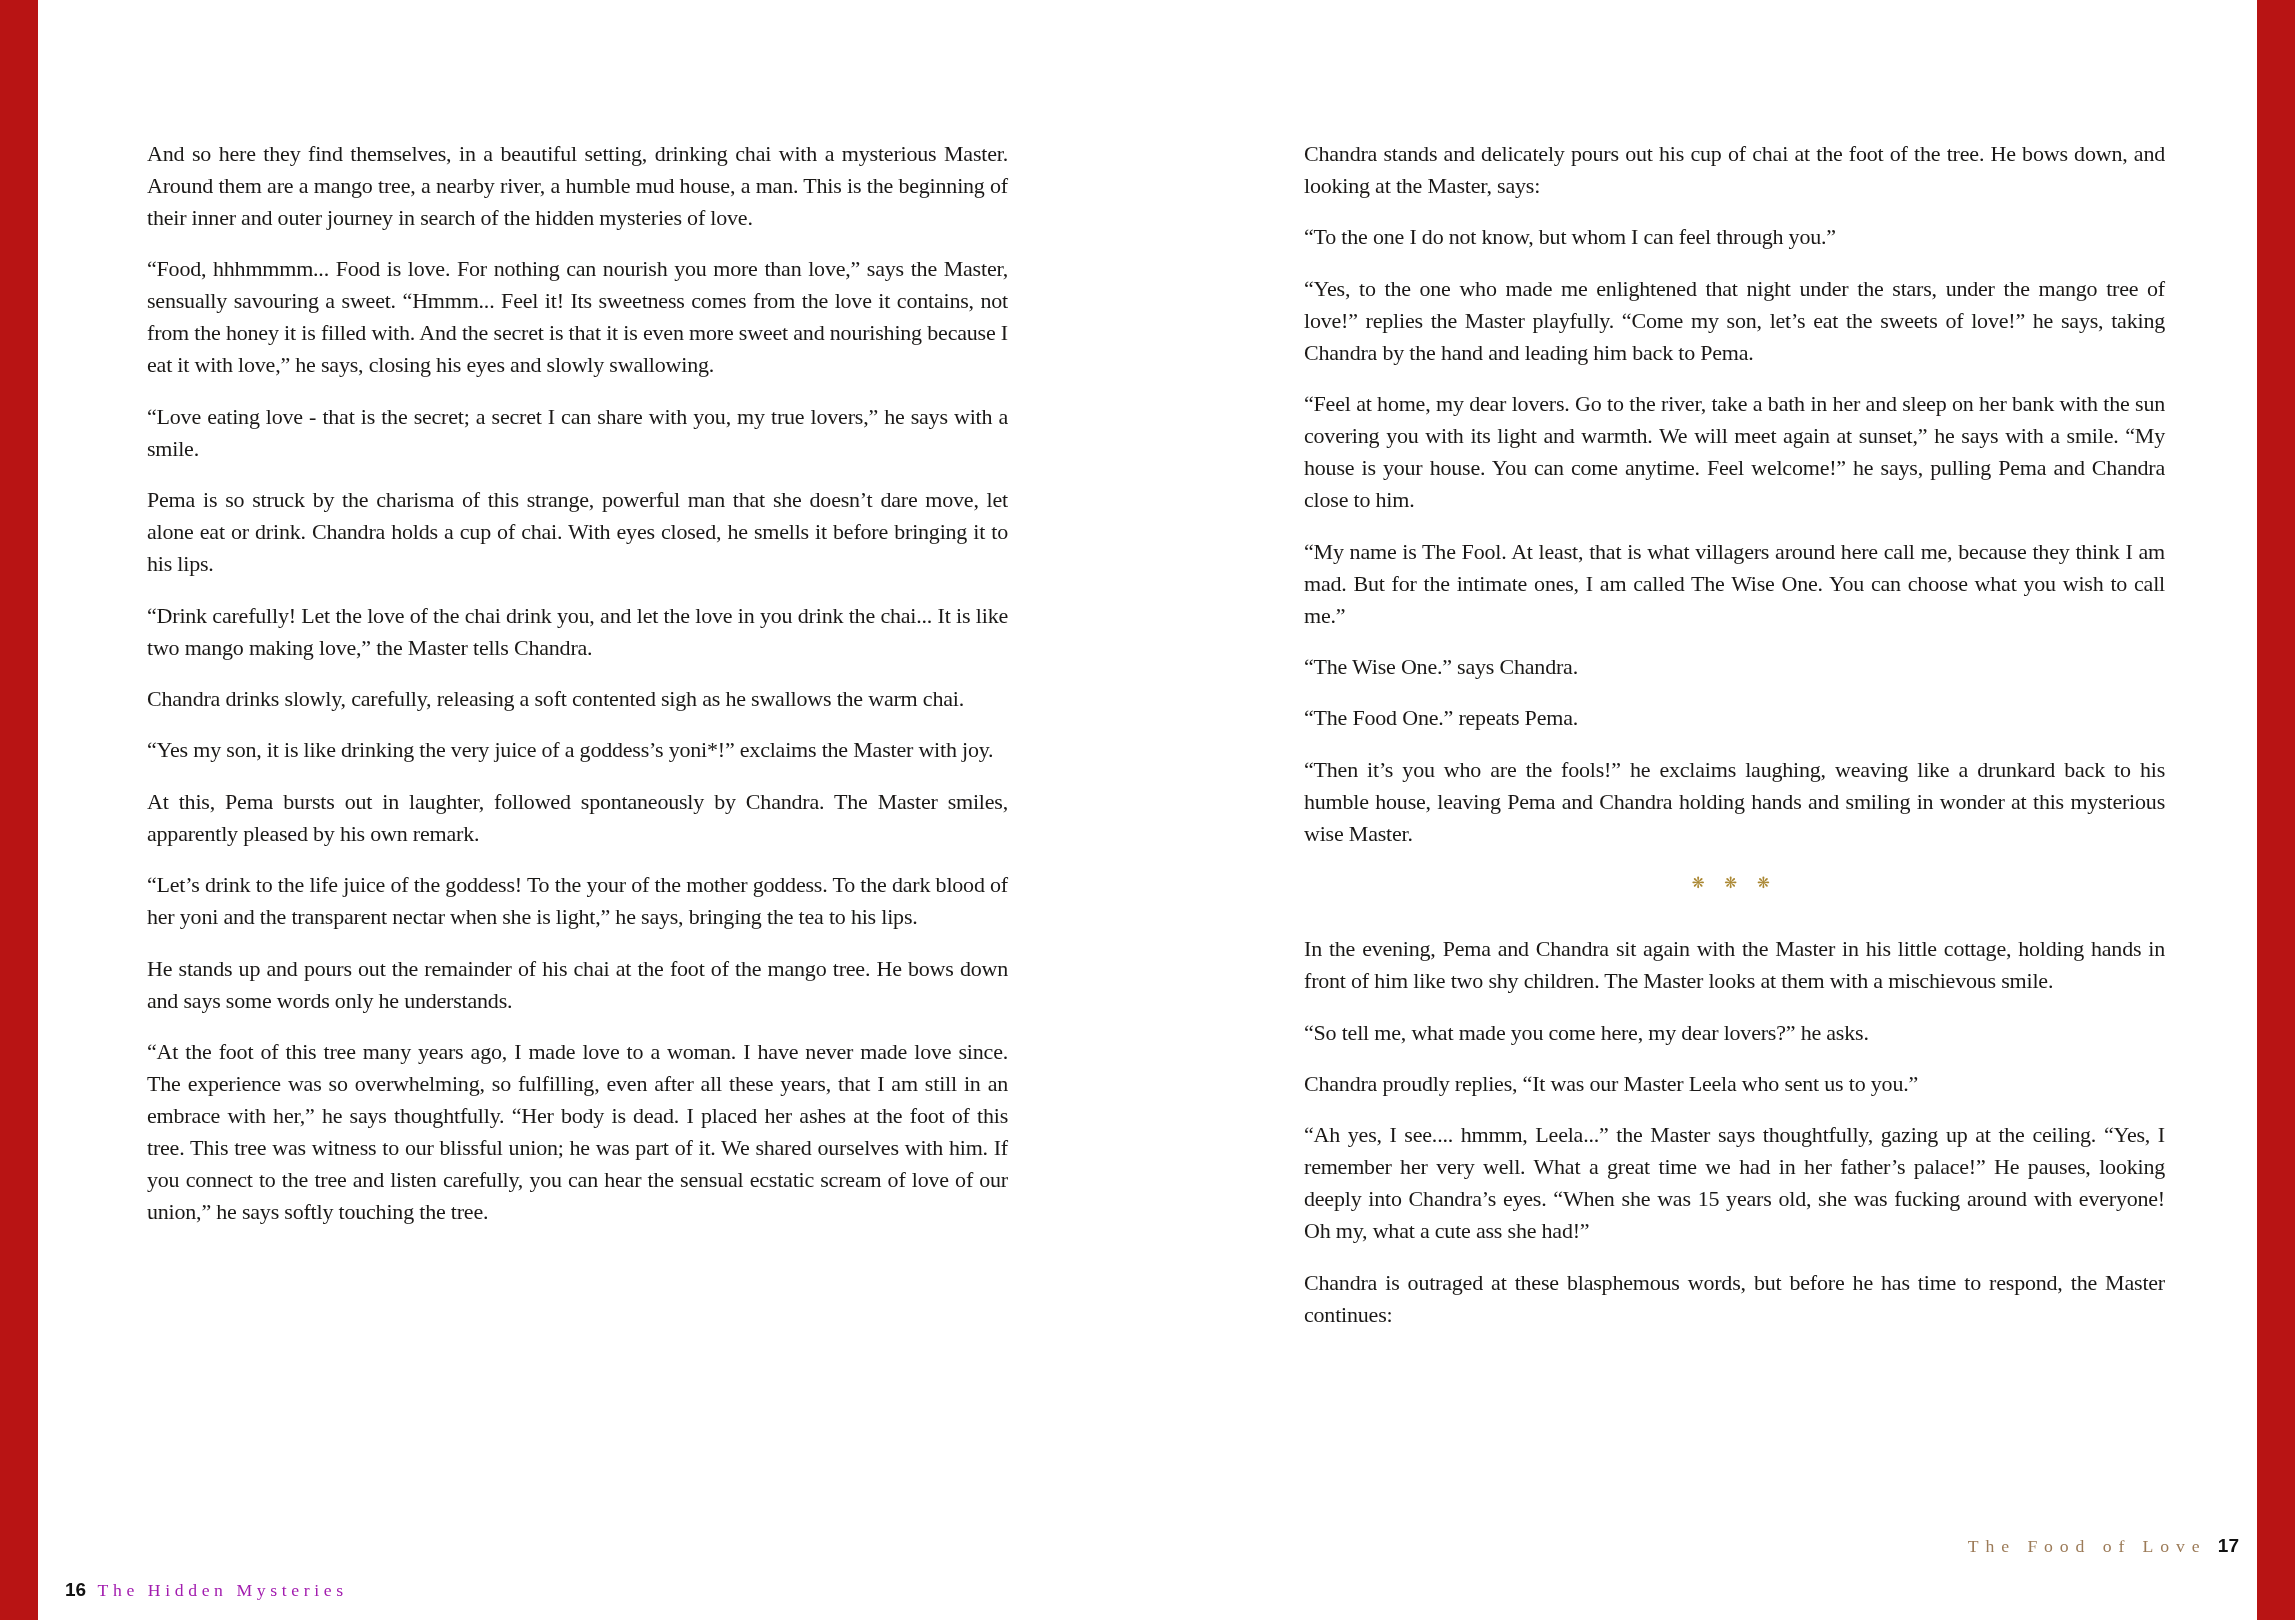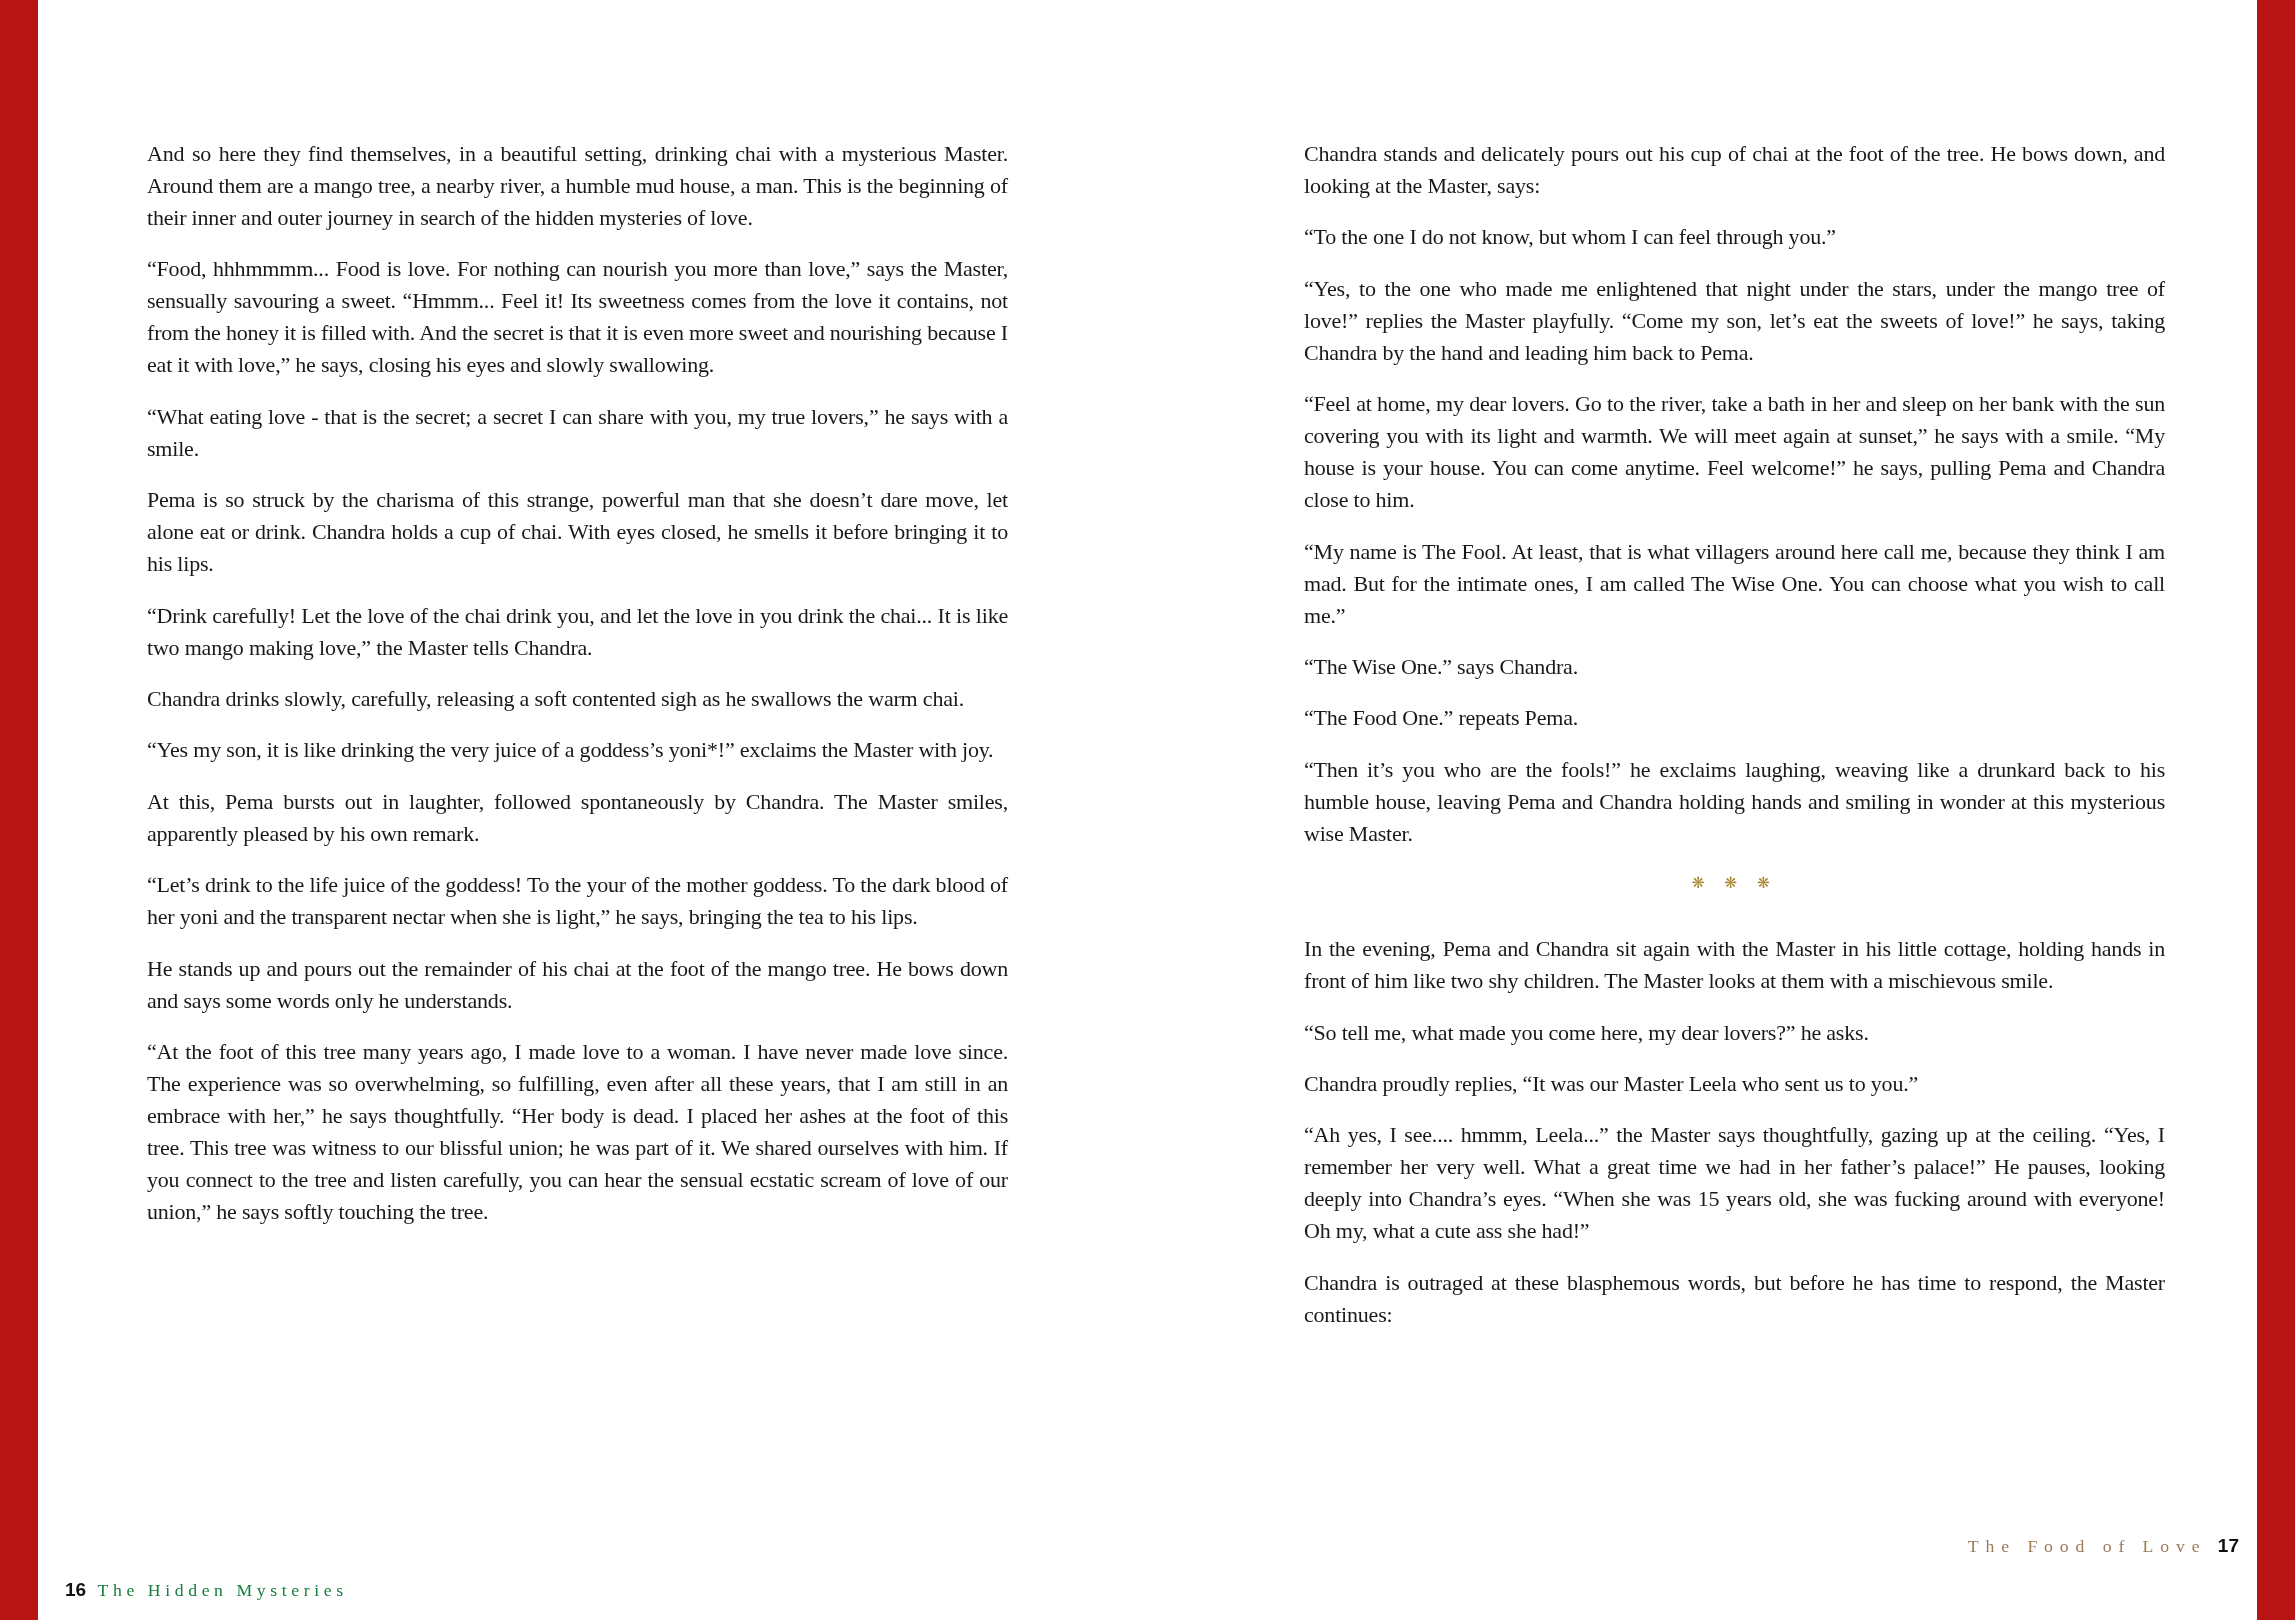--- a/index.html
+++ b/index.html
@@ -74,40 +74,40 @@
     font-size: 19px;
     color: #111111;
   }
   .runtitle {
     font-family: "Liberation Serif", "DejaVu Serif", serif;
     font-size: 17.7px;
   }
   .runtitle-left {
     margin-left: 11.4px;
     letter-spacing: 4.6px;
-    color: #15803d;
+    color: #a21caf;
   }
   .runtitle-right {
     margin-right: 11.4px;
     letter-spacing: 6.9px;
     color: #9c7b58;
   }
 </style>
 </head>
 <body>
 
 <div class="spread">
 
   <div class="edge edge-left"></div>
   <div class="edge edge-right"></div>
 
   <div class="page-text page-text-left">
       <p class="para">And so here they find themselves, in a beautiful setting, drinking chai with a mysterious Master. Around them are a mango tree, a nearby river, a humble mud house, a man. This is the beginning of their inner and outer journey in search of the hidden mysteries of love.</p>
       <p class="para">“Food, hhhmmmm... Food is love. For nothing can nourish you more than love,” says the Master, sensually savouring a sweet. “Hmmm... Feel it! Its sweetness comes from the love it contains, not from the honey it is filled with. And the secret is that it is even more sweet and nourishing because I eat it with love,” he says, closing his eyes and slowly swallowing.</p>
-      <p class="para">“What eating love - that is the secret; a secret I can share with you, my true lovers,” he says with a smile.</p>
+      <p class="para">“Love eating love - that is the secret; a secret I can share with you, my true lovers,” he says with a smile.</p>
       <p class="para">Pema is so struck by the charisma of this strange, powerful man that she doesn’t dare move, let alone eat or drink. Chandra holds a cup of chai. With eyes closed, he smells it before bringing it to his lips.</p>
       <p class="para">“Drink carefully! Let the love of the chai drink you, and let the love in you drink the chai... It is like two mango making love,” the Master tells Chandra.</p>
       <p class="para">Chandra drinks slowly, carefully, releasing a soft contented sigh as he swallows the warm chai.</p>
       <p class="para">“Yes my son, it is like drinking the very juice of a goddess’s yoni*!” exclaims the Master with joy.</p>
       <p class="para">At this, Pema bursts out in laughter, followed spontaneously by Chandra. The Master smiles, apparently pleased by his own remark.</p>
       <p class="para">“Let’s drink to the life juice of the goddess! To the your of the mother goddess. To the dark blood of her yoni and the transparent nectar when she is light,” he says, bringing the tea to his lips.</p>
       <p class="para">He stands up and pours out the remainder of his chai at the foot of the mango tree. He bows down and says some words only he understands.</p>
       <p class="para">“At the foot of this tree many years ago, I made love to a woman. I have never made love since. The experience was so overwhelming, so fulfilling, even after all these years, that I am still in an embrace with her,” he says thoughtfully. “Her body is dead. I placed her ashes at the foot of this tree. This tree was witness to our blissful union; he was part of it. We shared ourselves with him. If you connect to the tree and listen carefully, you can hear the sensual ecstatic scream of love of our union,” he says softly touching the tree.</p>
     </div>
 

